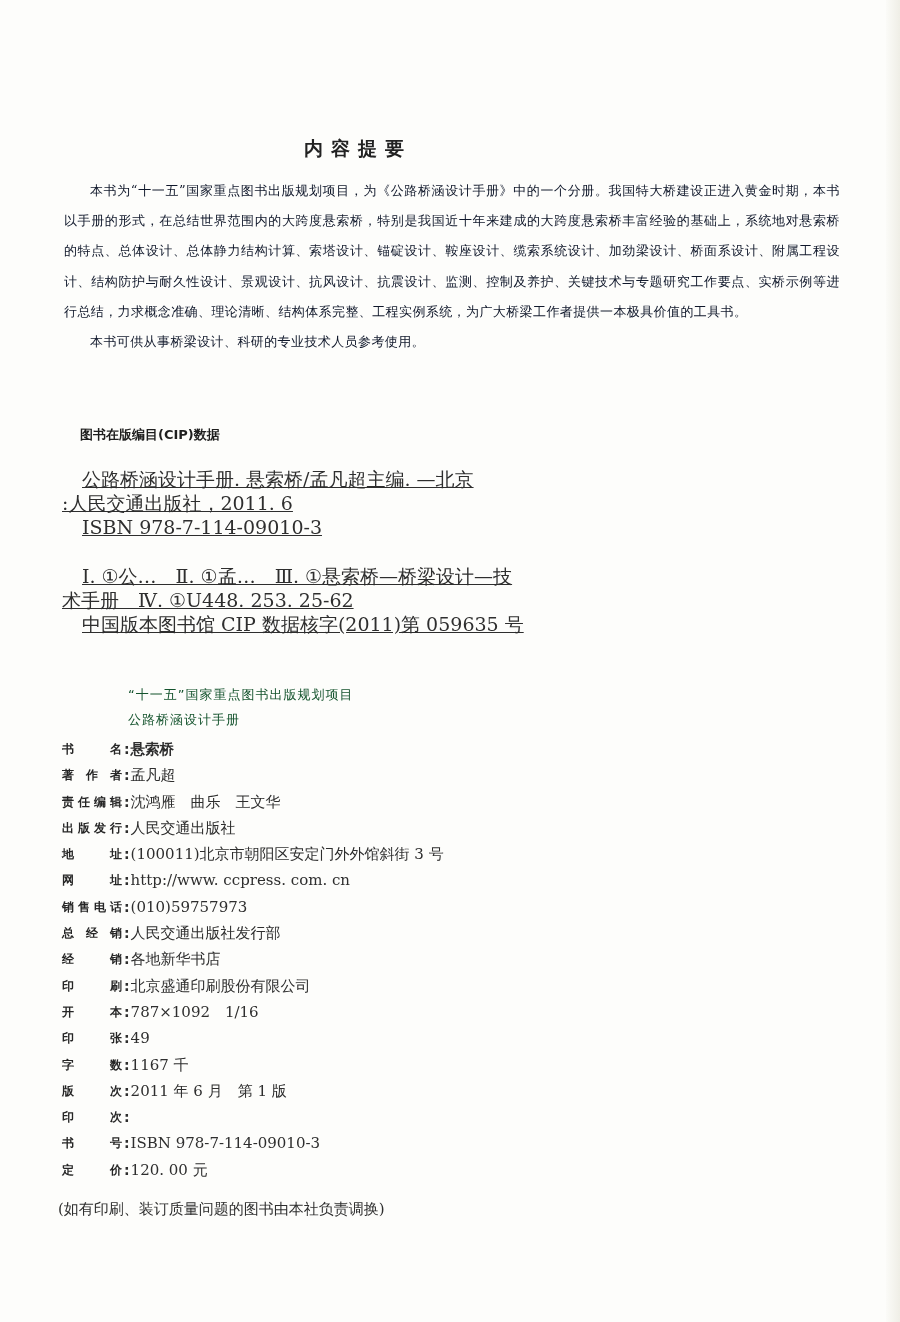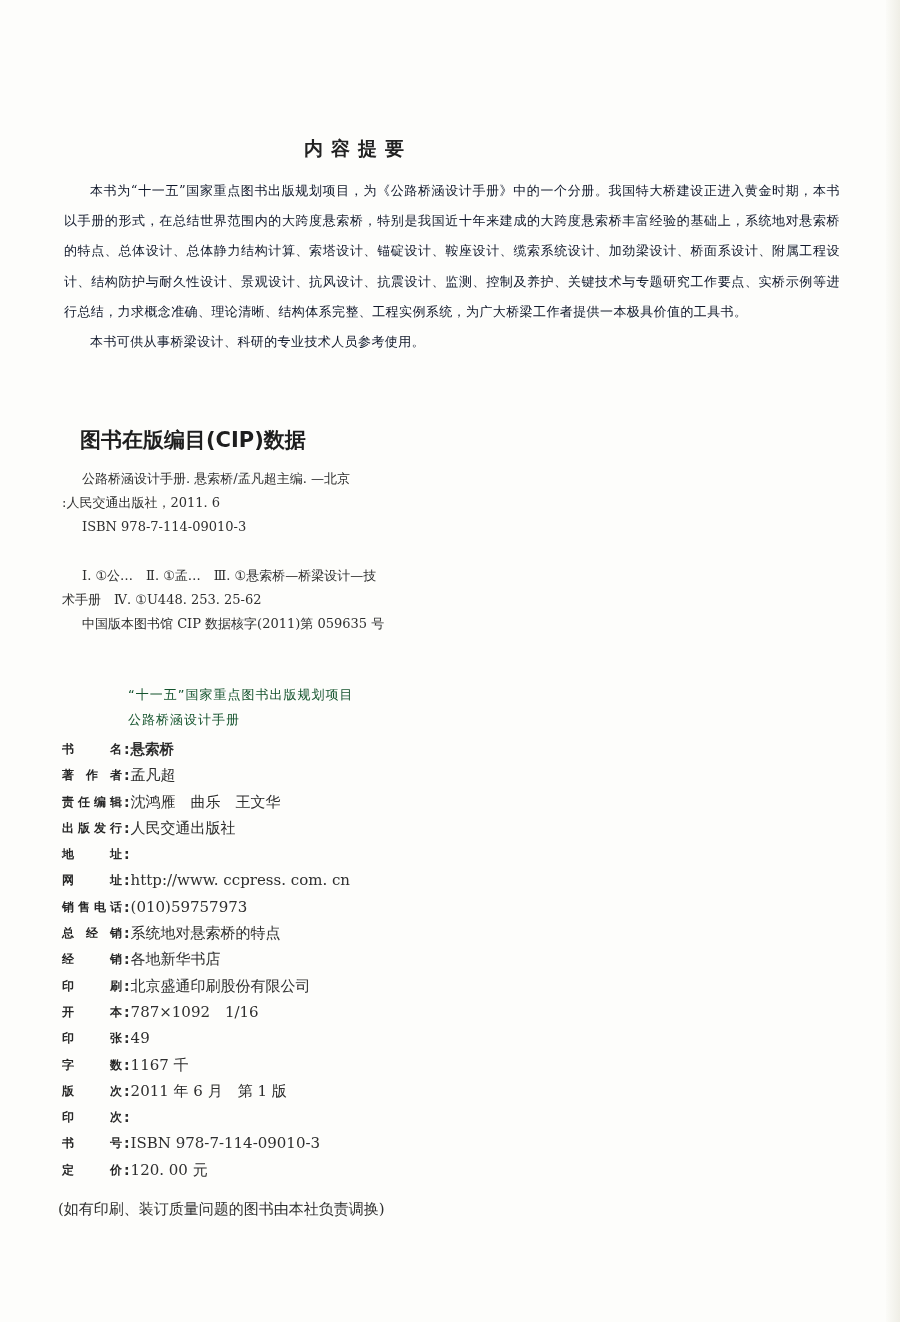--- a/index.html
+++ b/index.html
@@ -46,30 +46,31 @@
   .summary p {
     margin: 0;
     text-indent: 2em;
   }
   .cip-heading {
     position: absolute;
     left: 80px;
     top: 426px;
     font-family: "DejaVu Sans", sans-serif;
     font-weight: bold;
-    font-size: 21px;
+    font-size: 13px;
     color: #1e1e1e;
   }
   .cip {
     position: absolute;
     left: 62px;
     width: 470px;
-    font-size: 13px;
+    font-size: 19px;
     line-height: 24px;
     color: #2e2e2e;
+    text-decoration: underline;
   }
   .cip-line { white-space: nowrap; }
   .cip-1 { top: 467px; }
   .cip-2 { top: 564px; }
   .cip-3 { top: 612px; }
   .indent { padding-left: 20px; }
   .series {
     position: absolute;
     left: 128px;
     top: 682px;
@@ -171,35 +172,36 @@
       <span class="imp-value">沈鸿雁　曲乐　王文华</span>
   </div>
   <div class="imp-row">
     <span class="imp-label">出版发行</span>
       <span class="imp-sep">:</span>
       <span class="imp-value">人民交通出版社</span>
   </div>
   <div class="imp-row">
     <span class="imp-label">地址</span>
       <span class="imp-sep">:</span>
+      <span class="imp-value">(100011)北京市朝阳区安定门外外馆斜街 3 号</span>
   </div>
   <div class="imp-row">
     <span class="imp-label">网址</span>
       <span class="imp-sep">:</span>
       <span class="imp-value">http://www. ccpress. com. cn</span>
   </div>
   <div class="imp-row">
     <span class="imp-label">销售电话</span>
       <span class="imp-sep">:</span>
       <span class="imp-value">(010)59757973</span>
   </div>
   <div class="imp-row">
     <span class="imp-label">总经销</span>
       <span class="imp-sep">:</span>
-      <span class="imp-value">系统地对悬索桥的特点</span>
+      <span class="imp-value">人民交通出版社发行部</span>
   </div>
   <div class="imp-row">
     <span class="imp-label">经销</span>
       <span class="imp-sep">:</span>
       <span class="imp-value">各地新华书店</span>
   </div>
   <div class="imp-row">
     <span class="imp-label">印刷</span>
       <span class="imp-sep">:</span>
       <span class="imp-value">北京盛通印刷股份有限公司</span>

